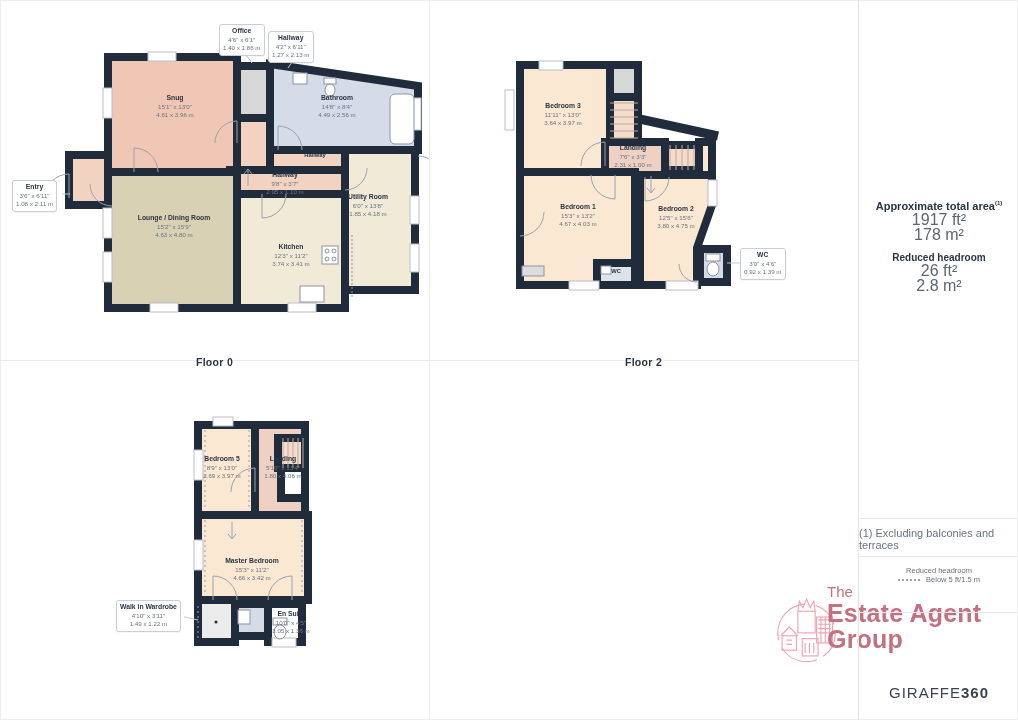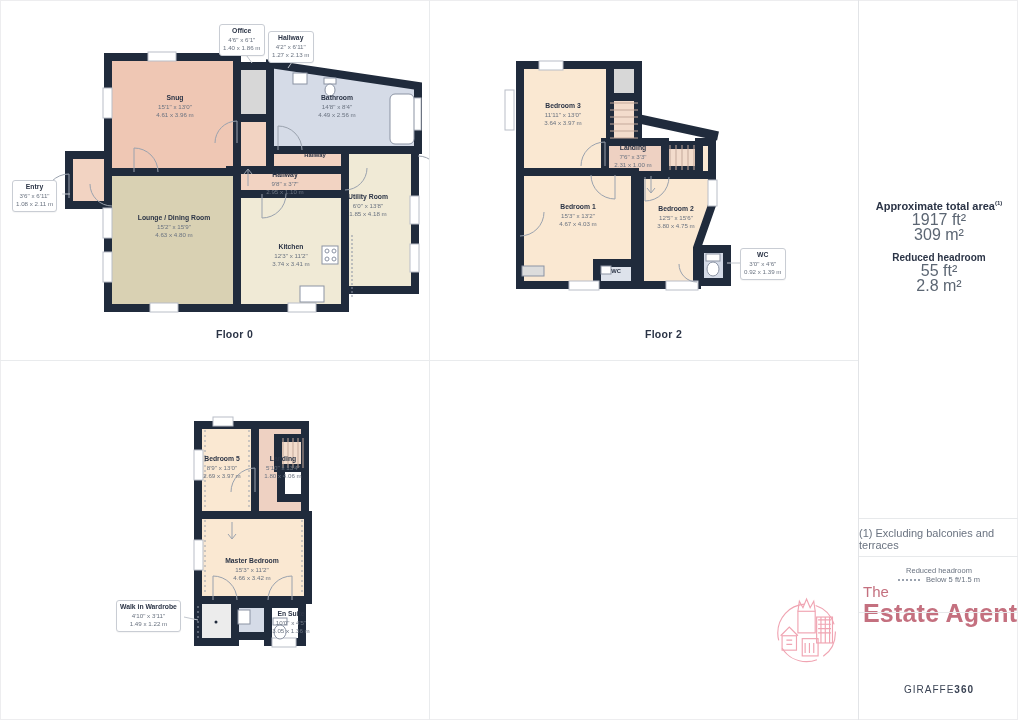--- a/index.html
+++ b/index.html
@@ -1,46 +1,46 @@
 <!DOCTYPE html>
 <html><head>
 <meta charset="utf-8">
 <style>
   html,body{margin:0;padding:0;background:#fff;}
   .page{position:relative;width:1018px;height:720px;background:#ffffff;overflow:hidden;
         font-family:"Liberation Sans",sans-serif;box-shadow:inset 0 0 0 1px #ededef;}
   .gridline{position:absolute;background:#e9ebed;}
   .quad{position:absolute;width:429px;height:360px;}
   .quad svg{position:absolute;left:0;top:0;}
-  .floor-label{position:absolute;left:0;top:328px;width:429px;text-align:center;
-        font-size:10.5px;font-weight:bold;color:#2b3446;letter-spacing:.3px;padding-left:20px;}
+  .floor-label{position:absolute;left:0;top:356px;width:429px;text-align:center;
+        font-size:10.5px;font-weight:bold;color:#2b3446;letter-spacing:.3px;}
   .rlabel{position:absolute;transform:translateX(-50%);text-align:center;white-space:nowrap;z-index:3;}
   .rname{font-size:6.8px;font-weight:bold;color:#2b3446;line-height:1.3;}
   .rdim{font-size:6.2px;color:#6a7380;line-height:1.35;}
   .callout{position:absolute;background:#fff;border:1px solid #c9cdd4;border-radius:3px;
         padding:2px 3px;text-align:center;white-space:nowrap;z-index:4;box-shadow:0 1px 1px rgba(0,0,0,.04);}
   .sidebar{position:absolute;left:858px;top:0;width:160px;height:720px;border-left:1px solid #e2e4e7;z-index:5;}
   .sb-area{position:absolute;top:200px;left:0;width:100%;text-align:center;}
   .sb-title{font-size:11px;font-weight:bold;color:#2b3446;}
   .sb-title sup{font-size:6px;}
   .sb-val{font-size:16px;color:#5c6673;line-height:15px;}
   .sb-sub{margin-top:10px;font-size:10px;font-weight:bold;color:#2b3446;}
   .sb-div{position:absolute;left:0;width:100%;height:1px;background:#e7e9eb;}
   .sb-note{position:absolute;top:527px;width:100%;font-size:11px;color:#6a7380;}
   .sb-legend{position:absolute;top:566px;width:100%;text-align:center;font-size:7.5px;color:#6a7380;}
   .legend-row{}
   .dotted-sample{display:inline-block;width:22px;height:1px;border-top:2px dotted #9aa2ae;
         vertical-align:middle;margin-right:6px;}
   .sb-disclaimer{position:absolute;top:620px;left:8px;right:8px;text-align:center;
         font-size:7.5px;line-height:1.55;color:#6a7380;}
-  .sb-brand{position:absolute;top:684px;width:100%;text-align:center;font-size:10px;
+  .sb-brand{position:absolute;top:684px;width:100%;text-align:center;font-size:15px;
         letter-spacing:1px;color:#3a4354;}
   .sb-brand b{font-weight:bold;}
   .logo{position:absolute;left:772px;top:584px;width:246px;height:96px;z-index:1;}
-  .logo-text{position:absolute;left:91px;top:0;color:#c4707f;font-weight:bold;line-height:1.04;}
+  .logo-text{position:absolute;left:55px;top:0;color:#c4707f;font-weight:bold;line-height:1.04;}
   .logo-line1{font-size:15px;font-weight:normal;}
   .logo-line2,.logo-line3{font-size:25px;letter-spacing:.2px;}
   .tinyname{font-size:5.8px;font-weight:bold;color:#2b3446;}
 </style>
 </head>
 <body>
 
 <div class="page">
 
   <div class="gridline" style="left:429px;top:0;width:1px;height:720px;"></div>
@@ -356,32 +356,33 @@
       <path d="M64,34 h18 M64,40 h18 M64,46 h18 M64,52 h18 M68,30 v36 M74,30 v36 M80,30 v36"></path>
       <path d="M12,56 L24,44 L36,56"></path>
       <rect x="14" y="56" width="20" height="20"></rect>
       <rect x="42" y="60" width="22" height="24"></rect>
       <path d="M46,66 v14 M52,66 v14 M58,66 v14"></path>
       <path d="M20,62 h8 M20,68 h8"></path>
     </svg>
     <div class="logo-text">
       <div class="logo-line1">The</div>
       <div class="logo-line2">Estate Agent</div>
+      <div class="logo-line3">Group</div>
     </div>
   </div>
 
   <aside class="sidebar">
     <div class="sb-area">
       <div class="sb-title">
         <span>Approximate total area</span><sup>(1)</sup>
       </div>
       <div class="sb-val">1917 ft²</div>
-      <div class="sb-val">309 m²</div>
+      <div class="sb-val">178 m²</div>
       <div class="sb-sub">Reduced headroom</div>
-      <div class="sb-val">55 ft²</div>
+      <div class="sb-val">26 ft²</div>
       <div class="sb-val">2.8 m²</div>
     </div>
 
     <div class="sb-div" style="top:518px;"></div>
     <div class="sb-note">(1) Excluding balconies and terraces</div>
     <div class="sb-div" style="top:556px;"></div>
 
     <div class="sb-legend">
       <div>Reduced headroom</div>
       <div class="legend-row">

